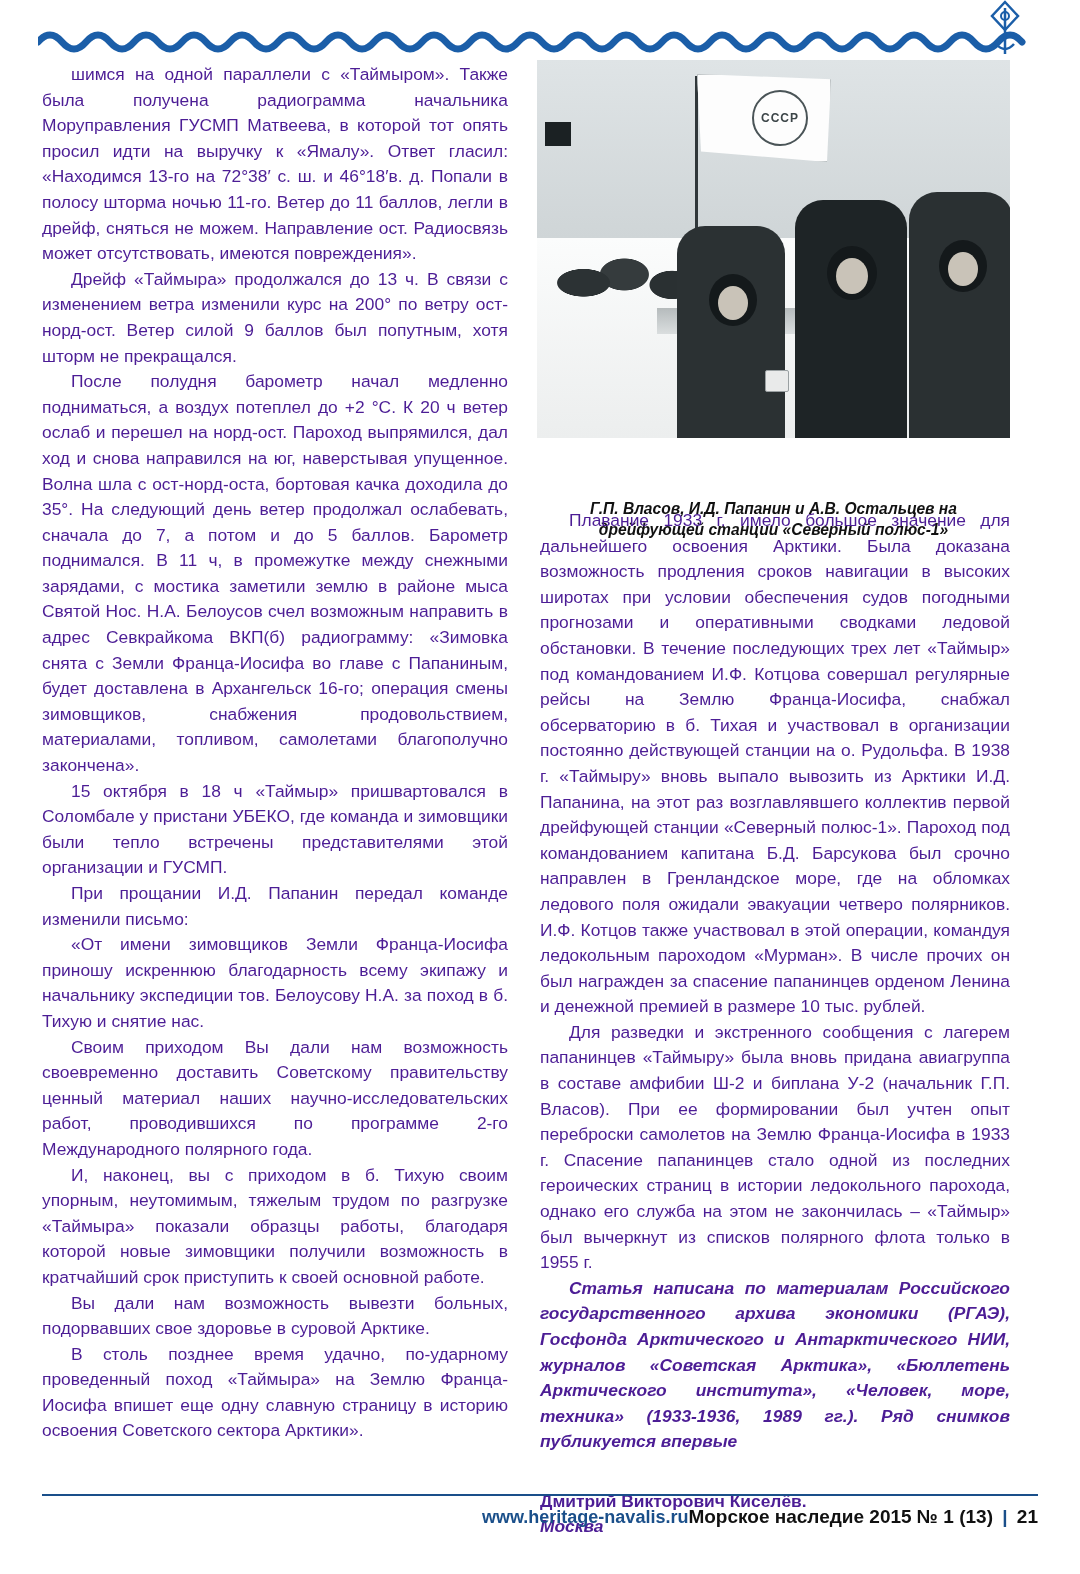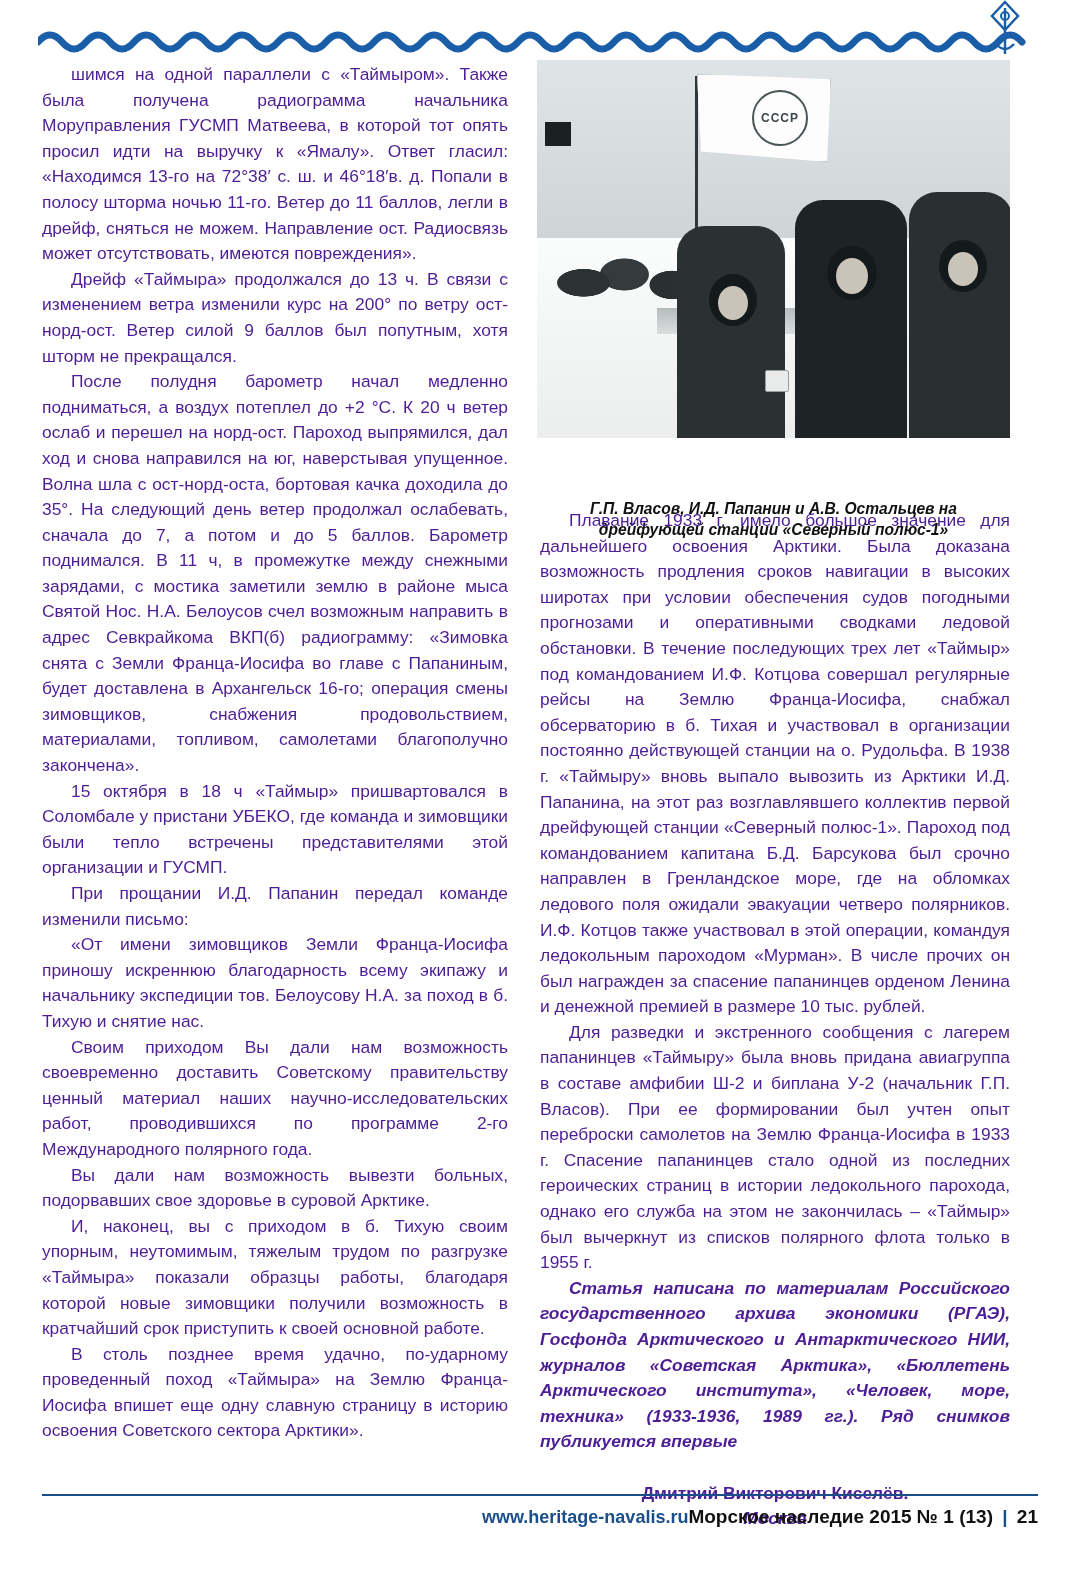--- a/index.html
+++ b/index.html
@@ -147,22 +147,22 @@
     margin-top: 34px;
   }
 
   .closing-note {
     margin-top: 22px;
     font-style: italic;
     font-weight: bold;
     text-align: justify;
   }
   .signature {
-    margin-top: 26px;
-    text-align: center;
+    margin-top: 34px;
+    text-align: left;
     font-weight: bold;
     line-height: 25px;
   }
   .signature .city { font-style: italic; font-weight: bold; }
 
   
   .footer-rule {
     position: absolute;
     left: 42px;
     top: 1494px;
@@ -214,22 +214,22 @@
   </div>
 
   <div class="col col-left">
     <p>шимся на одной параллели с «Таймыром». Также была получена радиограмма начальника Моруправления ГУСМП Матвеева, в которой тот опять просил идти на выручку к «Ямалу». Ответ гласил: «Находимся 13-го на 72°38′ с. ш. и 46°18′в. д. Попали в полосу шторма ночью 11-го. Ветер до 11 баллов, легли в дрейф, сняться не можем. Направление ост. Радиосвязь может отсутствовать, имеются повреждения».</p>
     <p>Дрейф «Таймыра» продолжался до 13 ч. В связи с изменением ветра изменили курс на 200° по ветру ост-норд-ост. Ветер силой 9 баллов был попутным, хотя шторм не прекращался.</p>
     <p>После полудня барометр начал медленно подниматься, а воздух потеплел до +2 °C. К 20 ч ветер ослаб и перешел на норд-ост. Пароход выпрямился, дал ход и снова направился на юг, наверстывая упущенное. Волна шла с ост-норд-оста, бортовая качка доходила до 35°. На следующий день ветер продолжал ослабевать, сначала до 7, а потом и до 5 баллов. Барометр поднимался. В 11 ч, в промежутке между снежными зарядами, с мостика заметили землю в районе мыса Святой Нос. Н.А. Белоусов счел возможным направить в адрес Севкрайкома ВКП(б) радиограмму: «Зимовка снята с Земли Франца-Иосифа во главе с Папаниным, будет доставлена в Архангельск 16-го; операция смены зимовщиков, снабжения продовольствием, материалами, топливом, самолетами благополучно закончена».</p>
     <p>15 октября в 18 ч «Таймыр» пришвартовался в Соломбале у пристани УБЕКО, где команда и зимовщики были тепло встречены представителями этой организации и ГУСМП.</p>
     <p>При прощании И.Д. Папанин передал команде изменили письмо:</p>
     <p>«От имени зимовщиков Земли Франца-Иосифа приношу искреннюю благодарность всему экипажу и начальнику экспедиции тов. Белоусову Н.А. за поход в б. Тихую и снятие нас.</p>
     <p>Своим приходом Вы дали нам возможность своевременно доставить Советскому правительству ценный материал наших научно-исследовательских работ, проводившихся по программе 2-го Международного полярного года.</p>
+    <p>И, наконец, вы с приходом в б. Тихую своим упорным, неутомимым, тяжелым трудом по разгрузке «Таймыра» показали образцы работы, благодаря которой новые зимовщики получили возможность в кратчайший срок приступить к своей основной работе.</p>
     <p>Вы дали нам возможность вывезти больных, подорвавших свое здоровье в суровой Арктике.</p>
-    <p>И, наконец, вы с приходом в б. Тихую своим упорным, неутомимым, тяжелым трудом по разгрузке «Таймыра» показали образцы работы, благодаря которой новые зимовщики получили возможность в кратчайший срок приступить к своей основной работе.</p>
     <p>В столь позднее время удачно, по-ударному проведенный поход «Таймыра» на Землю Франца-Иосифа впишет еще одну славную страницу в историю освоения Советского сектора Арктики».</p>
   </div>
 
   <div class="photo-wrap">
     <div class="photo">
       <div class="sky"></div>
       <div class="ground"></div>
       <div class="blackmark"></div>
       <div class="bg-figures"></div>
       <div class="flagpole"></div>

